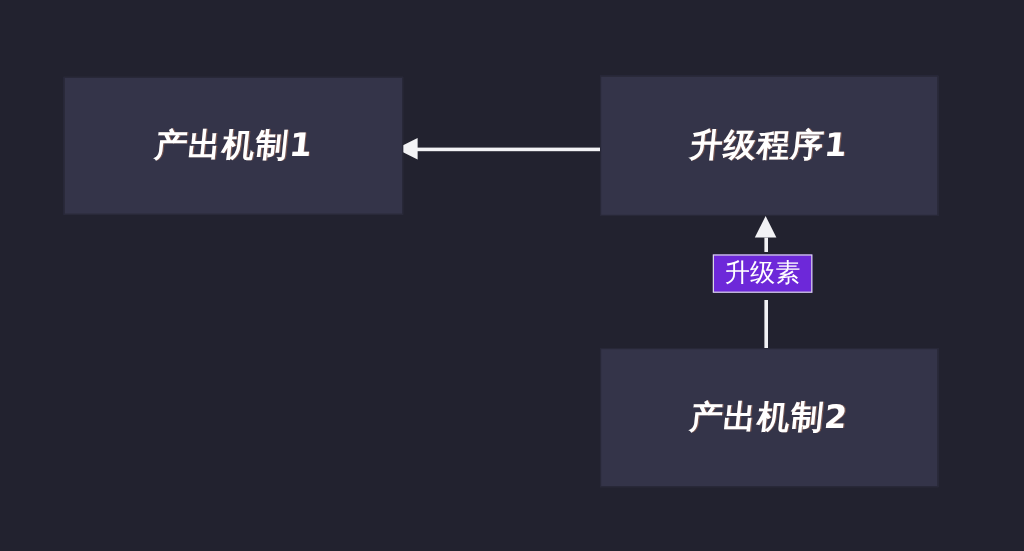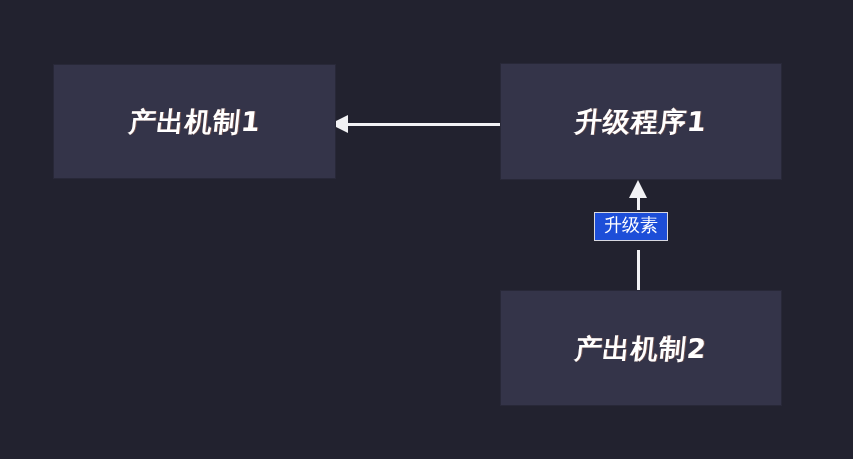--- a/index.html
+++ b/index.html
@@ -93,25 +93,25 @@
     z-index: 1;
   }
 
   
   #edge-label {
     position: absolute;
     left: 594px;
     top: 212px;
     box-sizing: border-box;
     padding: 3px 9px 5px 9px;
-    background: #1d4ed8;
+    background: #6d28d9;
     border: 1px solid #d8d8e0;
     color: #ffffff;
     font-family: "DejaVu Sans", sans-serif;
-    font-size: 18px;
+    font-size: 21px;
     line-height: 1.05;
     white-space: nowrap;
     z-index: 3;
   }
 </style>
 </head>
 <body>
 
 <div id="canvas">
 

